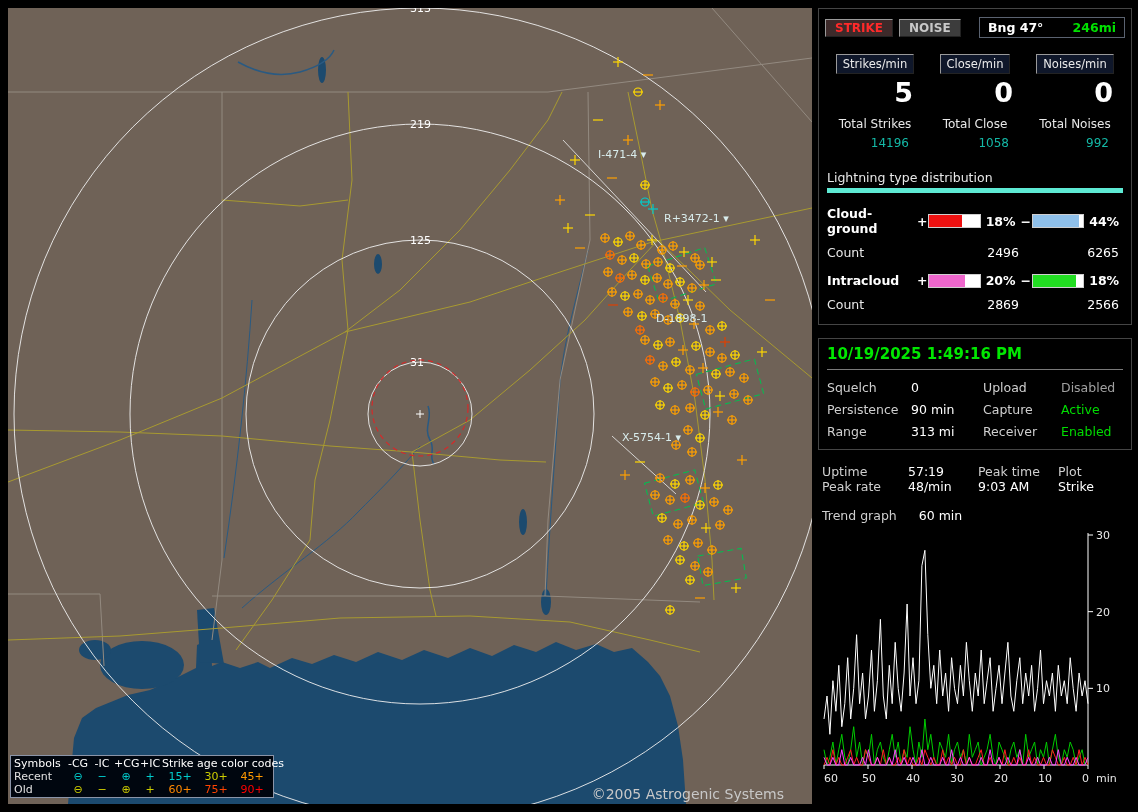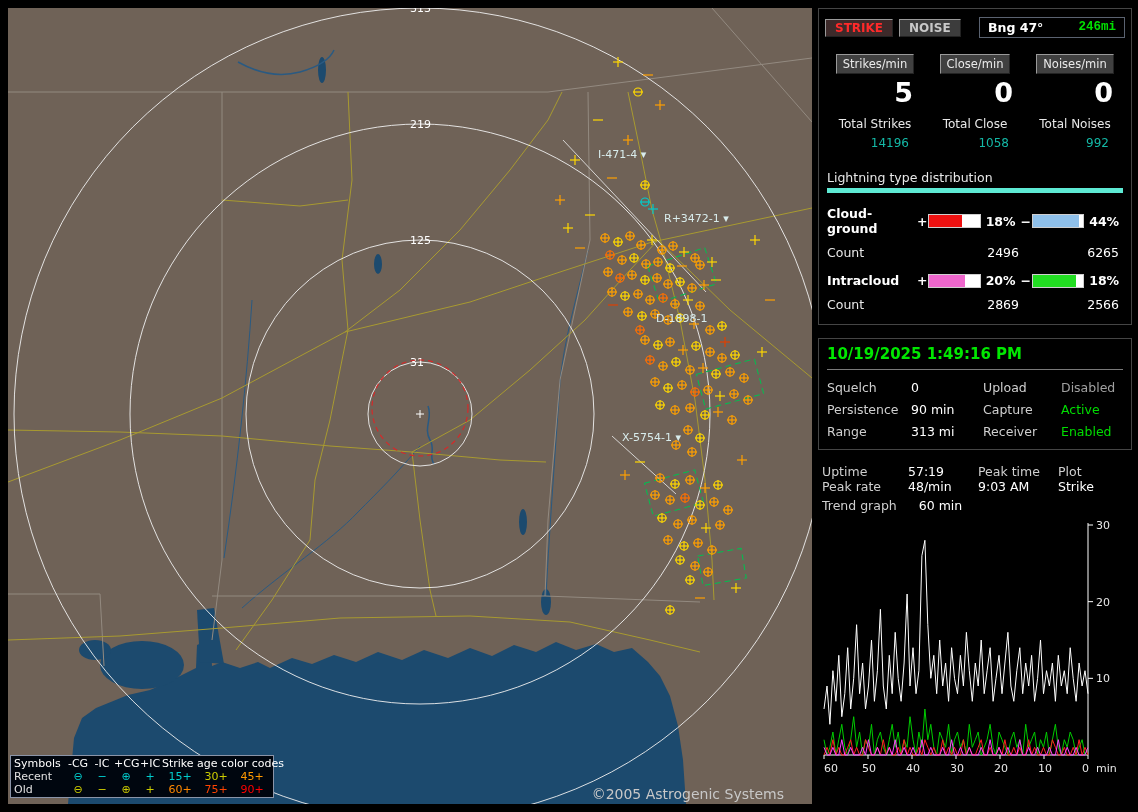--- a/index.html
+++ b/index.html
@@ -24,24 +24,24 @@
   .sec{border:1px solid #454545;background:#000;}
   .sec1{padding:8px 6px 12px 6px;}
   .toprow{display:flex;align-items:center;gap:6px;}
   .btn{font-family:"DejaVu Sans",sans-serif;font-size:12px;font-weight:bold;padding:1px 9px;
        background:#3c3c3c;border:1px solid;border-color:#9a9a9a #222 #222 #9a9a9a;cursor:pointer;}
   .btn.strike{color:#ff2a2a;background:#3d2a2a;}
   .btn.noise{color:#c8c8c8;}
   .bearing{margin-left:auto;width:128px;display:flex;justify-content:space-between;
            border:1px solid #5a6270;background:#000;padding:2px 8px;font-weight:bold;}
   .bng{color:#fff;}
-  .dist-mi{color:#00e000;font-family:Liberation Mono, monospace;}
+  .dist-mi{color:#00e000;}
   .rates{display:flex;justify-content:space-between;margin-top:16px;}
   .rate-col{width:101px;text-align:center;}
-  .pill{display:inline-block;background:#404040;border:1px solid;
+  .pill{display:inline-block;background:#0f172a;border:1px solid;
         border-color:#9a9a9a #232323 #232323 #9a9a9a;padding:2px 6px;font-size:11.5px;color:#eaeaea;}
   .bignum{font-size:27px;font-weight:bold;color:#fff;text-align:right;padding-right:12px;margin-top:3px;}
   .totlabel{font-size:12px;margin-top:9px;color:#e8e8e8;}
   .totval{font-size:12px;color:#14b8a6;text-align:right;padding-right:16px;margin-top:5px;}
   .distsec{margin-top:20px;padding:0 2px;}
   .dist-title{font-size:12.5px;color:#e8e8e8;padding-bottom:3px;border-bottom:5px solid #5eead4;}
   .dist-row{display:flex;align-items:center;margin-top:13px;}
   .dist-label{width:92px;font-weight:bold;color:#fff;}
   .sign{width:13px;text-align:center;color:#fff;font-weight:bold;}
   .bar{width:52px;height:12px;background:#fff;border:1px solid #cfcfcf;position:relative;display:inline-block;}
@@ -50,21 +50,21 @@
   .count-row{display:flex;margin-top:9px;}
   .count-label{width:92px;color:#e8e8e8;}
   .cnt{width:100px;text-align:right;color:#fff;}
   .sec2{margin-top:13px;padding:6px 8px 10px 8px;}
   .dt{color:#00e800;font-weight:bold;font-size:15px;padding-bottom:6px;border-bottom:1px solid #7a7a7a;}
   .stat-grid{display:grid;grid-template-columns:84px 72px 78px auto;row-gap:7px;padding-top:10px;}
   .lbl{color:#cfcfcf;}
   .val{color:#fff;}
   .sec3{margin-top:14px;padding:0 4px;}
   .info-grid{display:grid;grid-template-columns:86px 70px 80px auto;}
-  .trendrow{margin-top:4px;}
+  .trendrow{margin-top:14px;}
   .trendrow .val{margin-left:18px;}
   .trend{margin-top:6px;height:262px;position:relative;}
 </style>
 </head>
 <body>
 
 <div class="app">
 
   <div class="map">
     <svg id="map-svg" viewBox="8 8 804 796" width="804" height="796">

